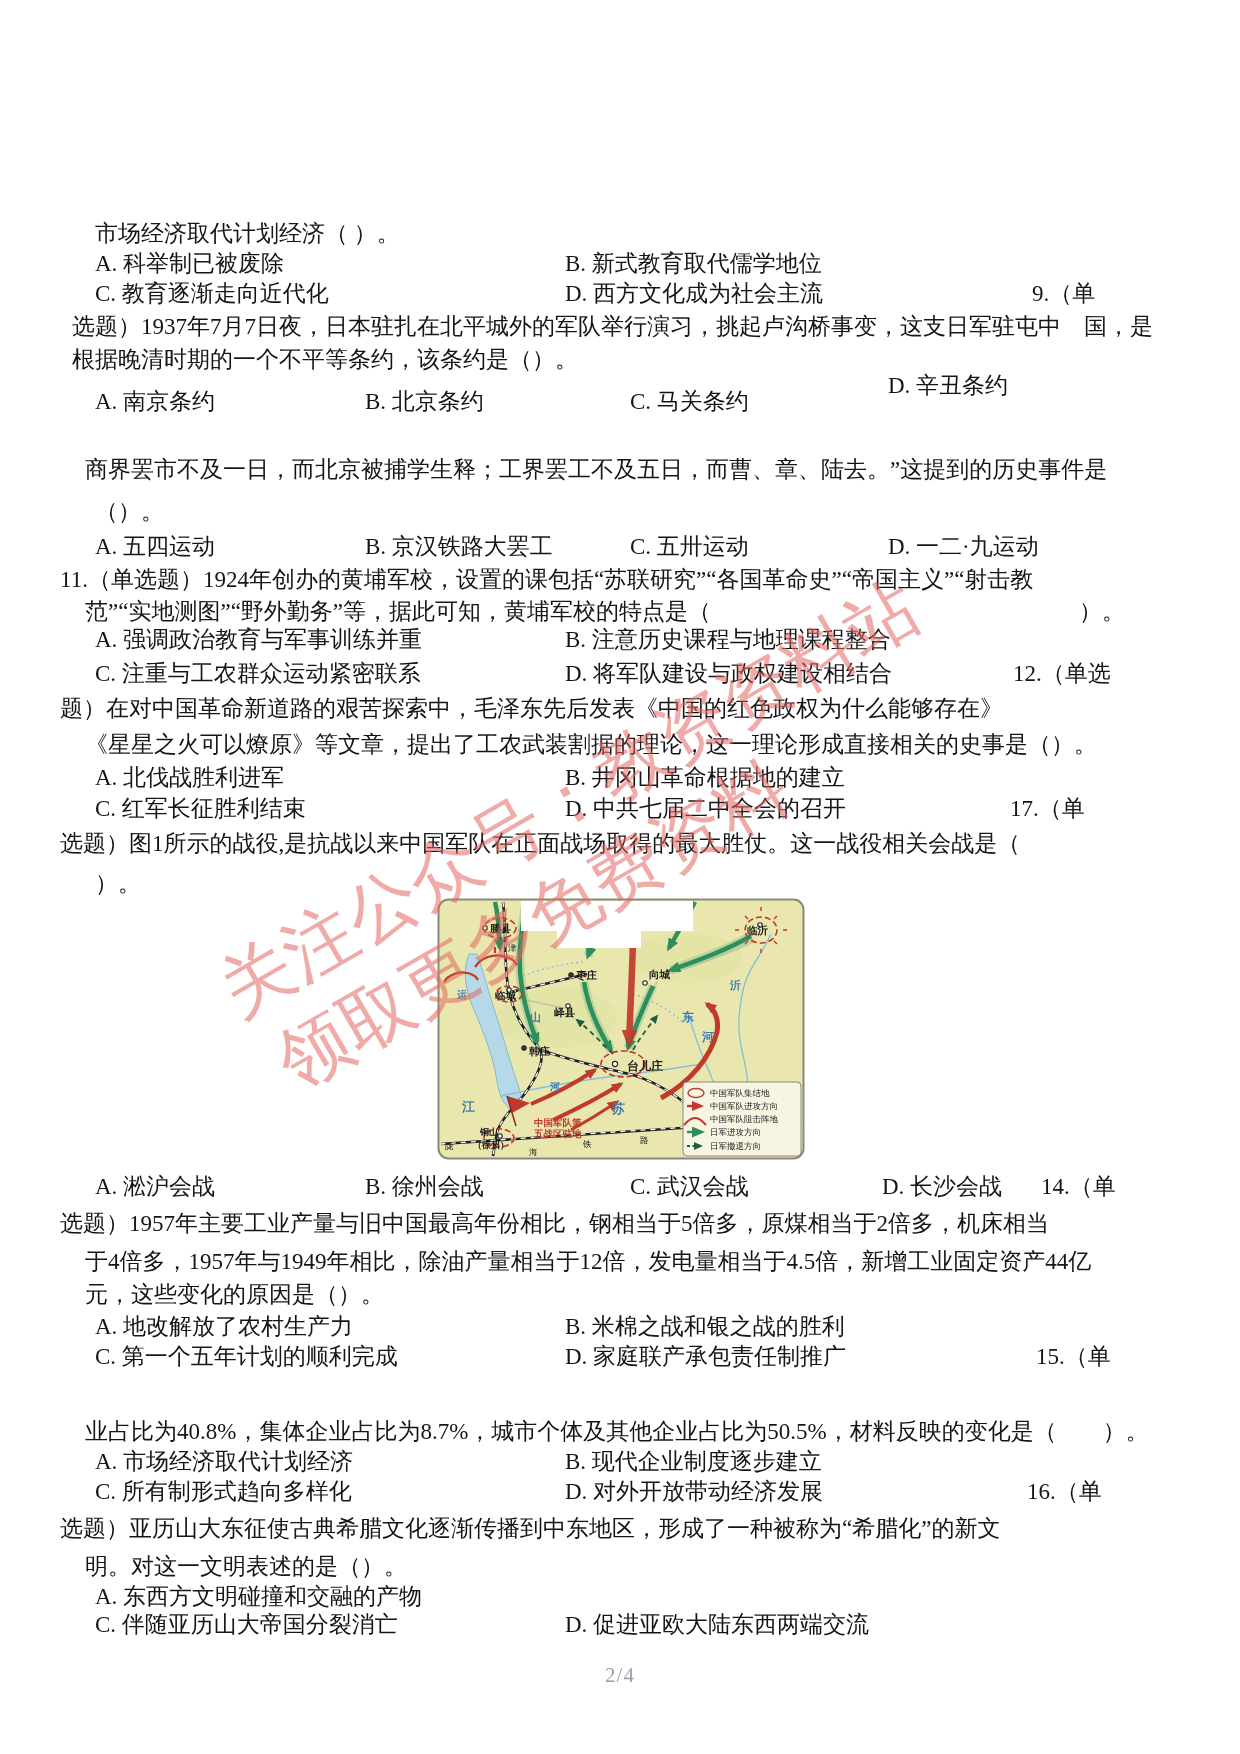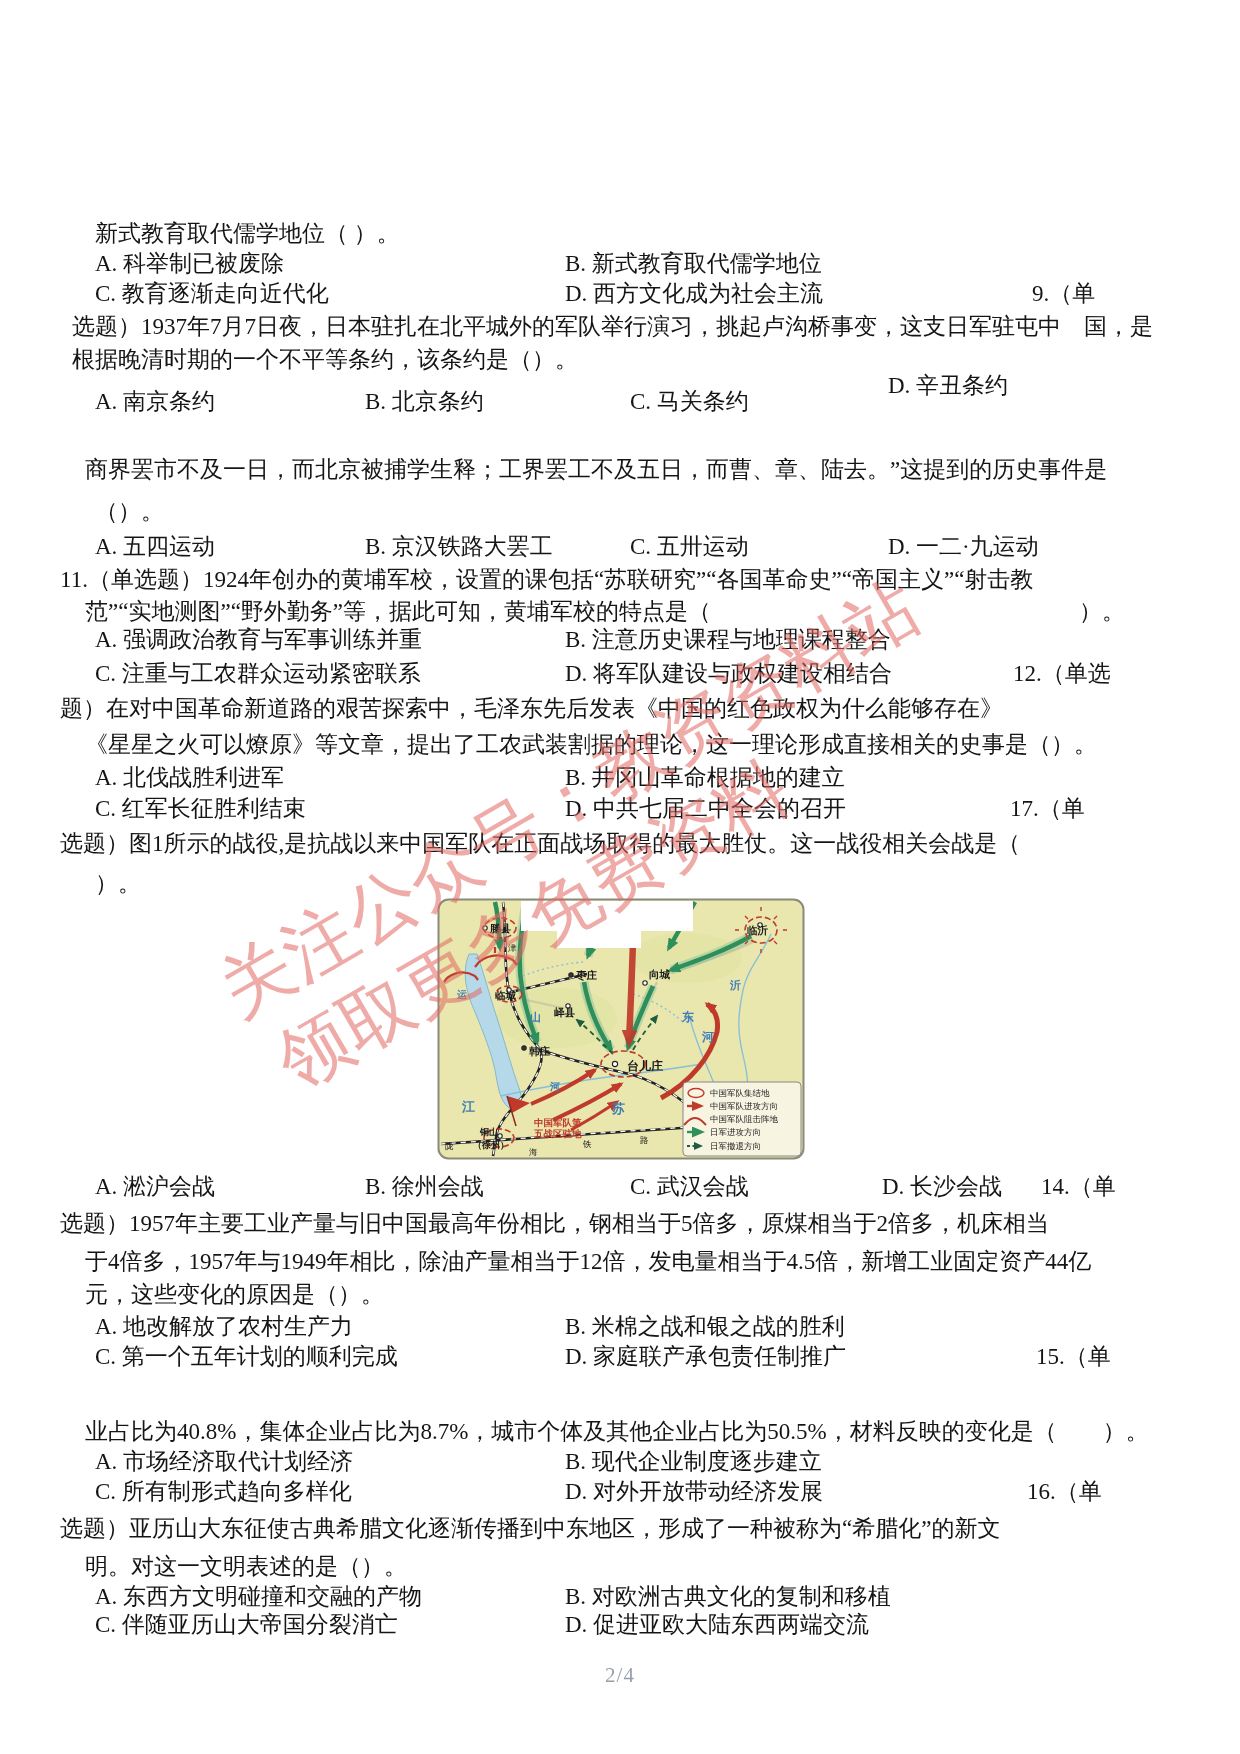--- a/index.html
+++ b/index.html
@@ -27,21 +27,21 @@
   .gahalo{stroke:#8cc49a;stroke-width:9;fill:none;opacity:.5;}
   .rr{stroke:#bf3a2b;fill:none;}
   .ell{fill:none;stroke:#bf3a2b;stroke-width:1.6;stroke-dasharray:6 3;}
   .dash{stroke:#205c3f;stroke-width:1.8;fill:none;stroke-dasharray:5 4;}
 </style>
 </head>
 <body>
 
 <div class="page">
 
-  <div class="ln" style="left:95px;top:219px">新式教育取代儒学地位（ ）。</div>
+  <div class="ln" style="left:95px;top:219px">市场经济取代计划经济（ ）。</div>
   <div class="ln" style="left:95px;top:249px">A. 科举制已被废除</div>
   <div class="ln" style="left:565px;top:249px">B. 新式教育取代儒学地位</div>
   <div class="ln" style="left:95px;top:279px">C. 教育逐渐走向近代化</div>
   <div class="ln" style="left:565px;top:279px">D. 西方文化成为社会主流</div>
   <div class="ln" style="left:1032px;top:279px">9.（单</div>
 
   <div class="ln" style="left:72px;top:312px">选题）1937年7月7日夜，日本驻扎在北平城外的军队举行演习，挑起卢沟桥事变，这支日军驻屯中　国，是</div>
   <div class="ln" style="left:72px;top:345px">根据晚清时期的一个不平等条约，该条约是（）。</div>
   <div class="ln" style="left:95px;top:387px">A. 南京条约</div>
   <div class="ln" style="left:365px;top:387px">B. 北京条约</div>
@@ -231,21 +231,20 @@
   <div class="ln" style="left:85px;top:1417px">业占比为40.8%，集体企业占比为8.7%，城市个体及其他企业占比为50.5%，材料反映的变化是（　　）。</div>
   <div class="ln" style="left:95px;top:1447px">A. 市场经济取代计划经济</div>
   <div class="ln" style="left:565px;top:1447px">B. 现代企业制度逐步建立</div>
   <div class="ln" style="left:95px;top:1477px">C. 所有制形式趋向多样化</div>
   <div class="ln" style="left:565px;top:1477px">D. 对外开放带动经济发展</div>
   <div class="ln" style="left:1027px;top:1477px">16.（单</div>
 
   <div class="ln" style="left:60px;top:1514px">选题）亚历山大东征使古典希腊文化逐渐传播到中东地区，形成了一种被称为“希腊化”的新文</div>
   <div class="ln" style="left:85px;top:1552px">明。对这一文明表述的是（）。</div>
   <div class="ln" style="left:95px;top:1582px">A. 东西方文明碰撞和交融的产物</div>
-  <div class="ln" style="left:565px;top:1582px">B. 对欧洲古典文化的复制和移植</div>
   <div class="ln" style="left:95px;top:1610px">C. 伴随亚历山大帝国分裂消亡</div>
   <div class="ln" style="left:565px;top:1610px">D. 促进亚欧大陆东西两端交流</div>
 
   <div class="wm" style="left:205px;top:960px">关注公众号：教资资料站</div>
   <div class="wm" style="left:262px;top:1032px">领取更多免费资料</div>
 
   <div class="footer">2/4</div>
 
 </div>
 

